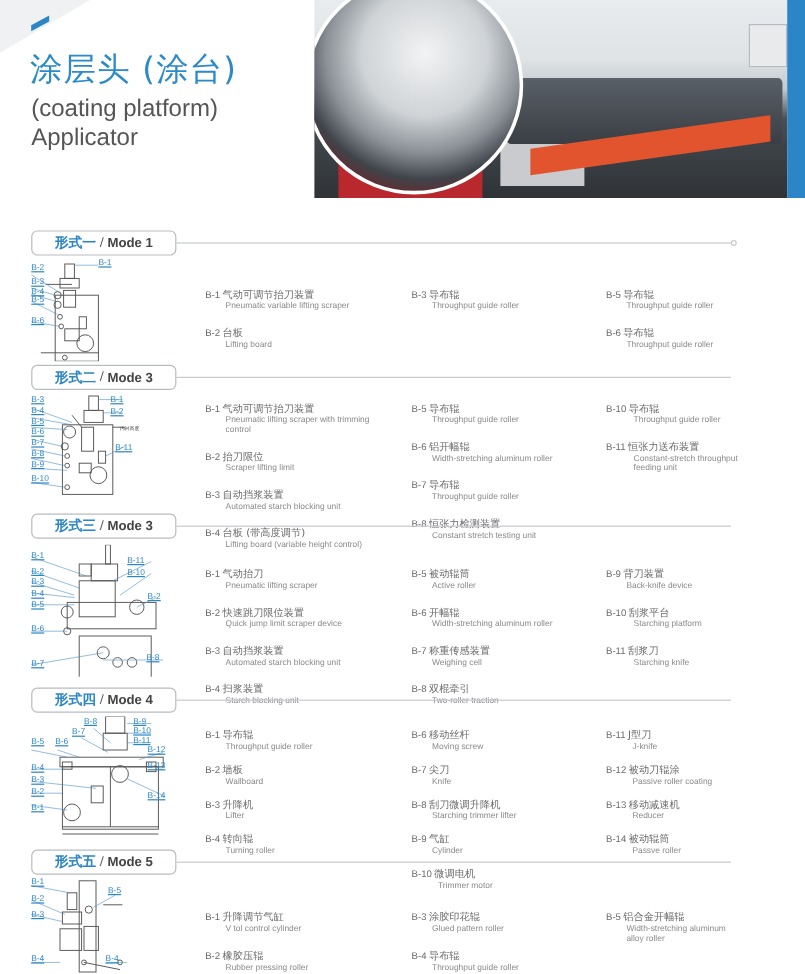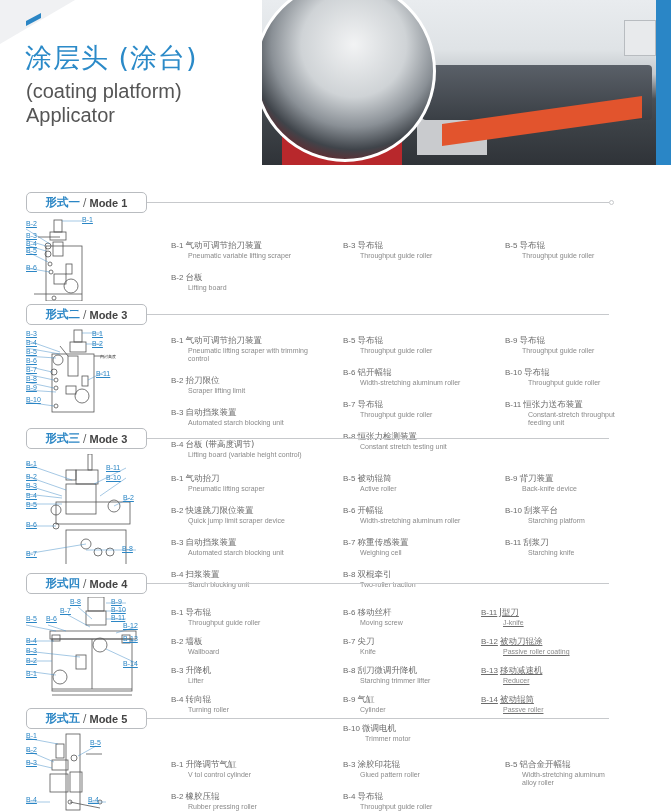--- a/index.html
+++ b/index.html
@@ -119,20 +119,21 @@
 
   <div class="parts-col" style="left:171px; top:41px;">
     <div class="part"><span class="code">B-1</span><span class="cn">气动可调节抬刀装置</span><span class="en" style="padding-left:17px">Pneumatic variable lifting scraper</span></div>
     <div class="part"><span class="code">B-2</span><span class="cn">台板</span><span class="en" style="padding-left:17px">Lifting board</span></div>
   </div>
   <div class="parts-col" style="left:343px; top:41px;">
     <div class="part"><span class="code">B-3</span><span class="cn">导布辊</span><span class="en" style="padding-left:17px">Throughput guide roller</span></div>
   </div>
   <div class="parts-col" style="left:505px; top:41px;">
     <div class="part"><span class="code">B-5</span><span class="cn">导布辊</span><span class="en" style="padding-left:17px">Throughput guide roller</span></div>
+    <div class="part"><span class="code">B-6</span><span class="cn">导布辊</span><span class="en" style="padding-left:17px">Throughput guide roller</span></div>
   </div>
 </section>
 
 <section class="section" style="top:304px;">
   <div class="mode-tab" style="top:0;">
     <span class="cn">形式二</span>
     <span class="sep">/</span>
     <span class="en">Mode 3</span>
   </div>
   <div class="rule" style="top:10px;"></div>
@@ -189,21 +190,20 @@
     <div class="part"><span class="code">B-3</span><span class="cn">自动挡浆装置</span><span class="en" style="padding-left:17px">Automated starch blocking unit</span></div>
     <div class="part"><span class="code">B-4</span><span class="cn">台板 (带高度调节)</span><span class="en" style="padding-left:17px">Lifting board (variable height control)</span></div>
   </div>
   <div class="parts-col" style="left:343px; top:24px;">
     <div class="part"><span class="code">B-5</span><span class="cn">导布辊</span><span class="en" style="padding-left:17px">Throughput guide roller</span></div>
     <div class="part"><span class="code">B-6</span><span class="cn">铝开幅辊</span><span class="en" style="padding-left:17px">Width-stretching aluminum roller</span></div>
     <div class="part"><span class="code">B-7</span><span class="cn">导布辊</span><span class="en" style="padding-left:17px">Throughput guide roller</span></div>
     <div class="part"><span class="code">B-8</span><span class="cn">恒张力检测装置</span><span class="en" style="padding-left:17px">Constant stretch testing unit</span></div>
   </div>
   <div class="parts-col" style="left:505px; top:24px;">
-    <div class="part"><span class="code">B-9</span><span class="cn">导布辊</span><span class="en" style="padding-left:17px">Throughput guide roller</span></div>
     <div class="part"><span class="code">B-10</span><span class="cn">导布辊</span><span class="en" style="padding-left:23px">Throughput guide roller</span></div>
     <div class="part"><span class="code">B-11</span><span class="cn">恒张力送布装置</span><span class="en" style="padding-left:23px; width:110px;">Constant-stretch throughput feeding unit</span></div>
   </div>
 </section>
 
 <section class="section" style="top:428px;">
   <div class="mode-tab" style="top:0;">
     <span class="cn">形式三</span>
     <span class="sep">/</span>
     <span class="en">Mode 3</span>
@@ -336,21 +336,21 @@
     <div class="part" style="margin-bottom:2px"><span class="code">B-3</span><span class="cn">升降机</span><span class="en" style="padding-left:17px">Lifter</span></div>
     <div class="part" style="margin-bottom:2px"><span class="code">B-4</span><span class="cn">转向辊</span><span class="en" style="padding-left:17px">Turning roller</span></div>
   </div>
   <div class="parts-col" style="left:343px; top:27px;">
     <div class="part" style="margin-bottom:2px"><span class="code">B-6</span><span class="cn">移动丝杆</span><span class="en" style="padding-left:17px">Moving screw</span></div>
     <div class="part" style="margin-bottom:2px"><span class="code">B-7</span><span class="cn">尖刀</span><span class="en" style="padding-left:17px">Knife</span></div>
     <div class="part" style="margin-bottom:2px"><span class="code">B-8</span><span class="cn">刮刀微调升降机</span><span class="en" style="padding-left:17px">Starching trimmer lifter</span></div>
     <div class="part" style="margin-bottom:2px"><span class="code">B-9</span><span class="cn">气缸</span><span class="en" style="padding-left:17px">Cylinder</span></div>
     <div class="part" style="margin-bottom:2px"><span class="code">B-10</span><span class="cn">微调电机</span><span class="en" style="padding-left:22px">Trimmer motor</span></div>
   </div>
-  <div class="parts-col" style="left:481px; top:27px;text-decoration:underline;">
+  <div class="parts-col" style="left:505px; top:27px;">
     <div class="part" style="margin-bottom:2px"><span class="code">B-11</span><span class="cn">J型刀</span><span class="en" style="padding-left:22px">J-knife</span></div>
     <div class="part" style="margin-bottom:2px"><span class="code">B-12</span><span class="cn">被动刀辊涂</span><span class="en" style="padding-left:22px">Passive roller coating</span></div>
     <div class="part" style="margin-bottom:2px"><span class="code">B-13</span><span class="cn">移动减速机</span><span class="en" style="padding-left:22px">Reducer</span></div>
     <div class="part" style="margin-bottom:2px"><span class="code">B-14</span><span class="cn">被动辊筒</span><span class="en" style="padding-left:22px">Passve roller</span></div>
   </div>
 </section>
 
 <section class="section" style="top:708px;">
   <div class="mode-tab" style="top:0;">
     <span class="cn">形式五</span>

